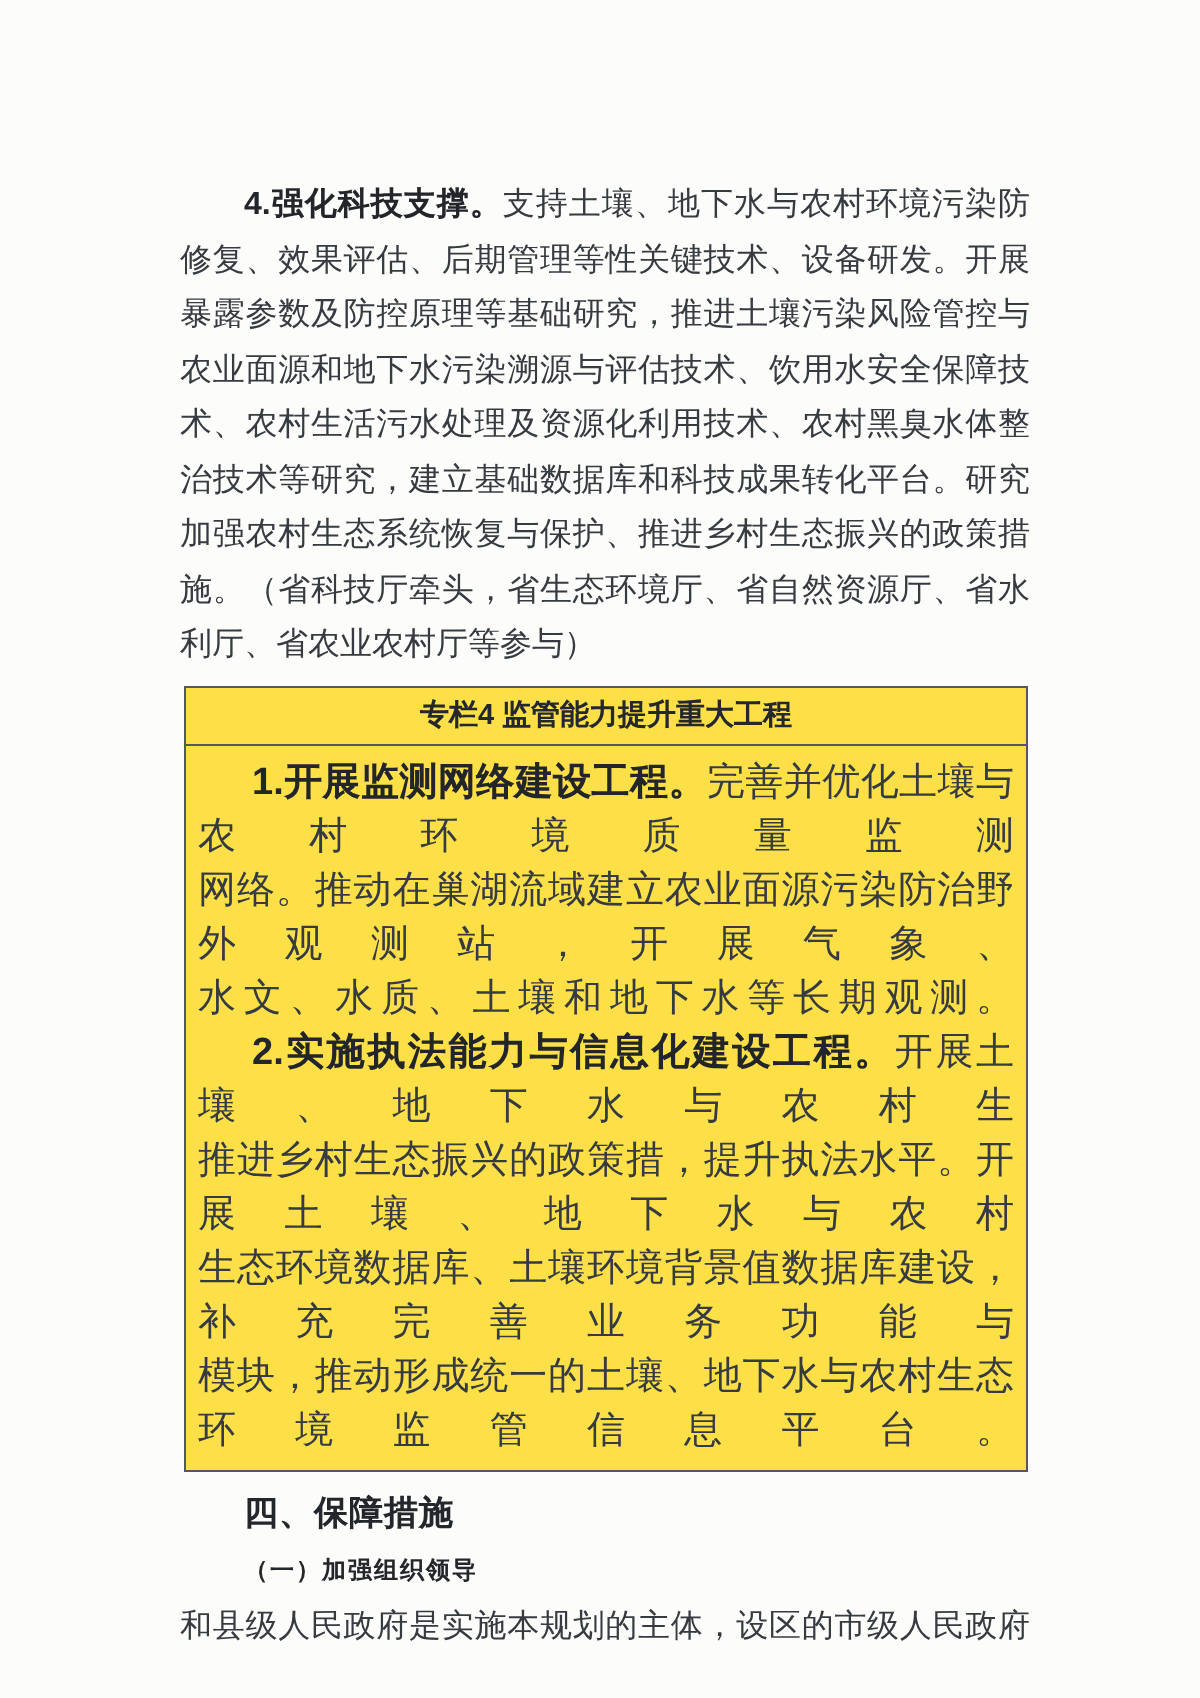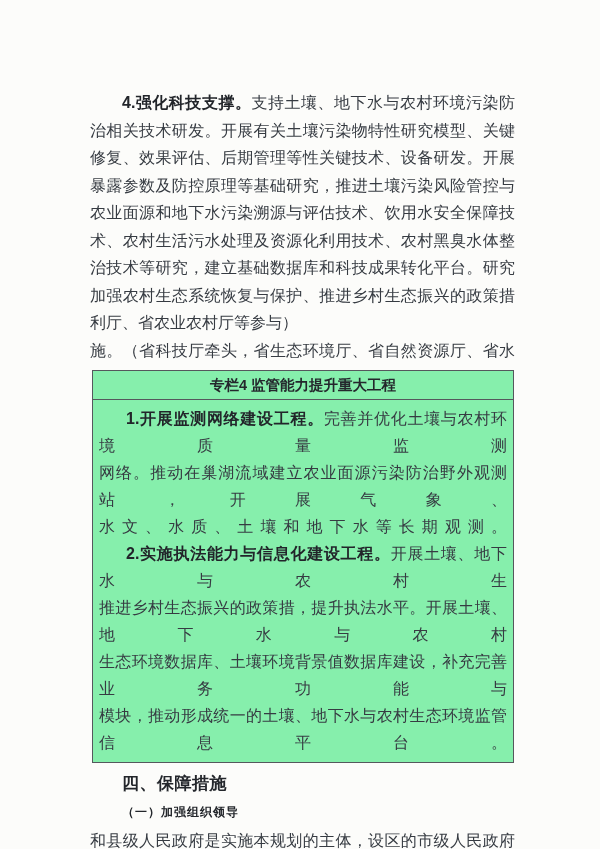--- a/index.html
+++ b/index.html
@@ -33,35 +33,35 @@
   .lead {
     font-family: "Liberation Sans", "DejaVu Sans", sans-serif;
     font-weight: 700;
     color: #22252a;
   }
   
   .box {
     margin: 6px 0 0 92px;
     width: 422px;
     border: 1.5px solid #55585d;
-    background: #86efac;
+    background: #fde047;
   }
   .box-title {
     height: 29px;
     line-height: 29px;
     text-align: center;
     font-family: "Liberation Sans", "DejaVu Sans", sans-serif;
     font-weight: 700;
     font-size: 14.5px;
     color: #24272c;
     border-bottom: 1.5px solid #55585d;
   }
   .box-body { padding: 5px 6px 6px 6px; }
   .xline {
-    font-size: 16px;
+    font-size: 19px;
     line-height: 27px;
     color: #363b42;
   }
   .xline.j { text-align: justify; text-align-last: justify; }
   
   .h1 {
     margin: 9px 0 0 122px;
     font-family: "Liberation Sans", "DejaVu Sans", sans-serif;
     font-weight: 700;
     font-size: 17px;
@@ -86,29 +86,28 @@
     color: #1d4ed8;
   }
 </style>
 </head>
 <body>
 
 <div class="page">
 
   <div class="para p1">
     <div class="bline j"><span class="ind ind-body"></span><span class="lead">4.强化科技支撑。</span><span>支持土壤、地下水与农村环境污染防</span></div>
-    <div class="bline j">治相关技术研发。开展有关土壤污染物特性研究模型、关键</div>
     <div class="bline j">修复、效果评估、后期管理等性关键技术、设备研发。开展</div>
     <div class="bline j">暴露参数及防控原理等基础研究，推进土壤污染风险管控与</div>
     <div class="bline j">农业面源和地下水污染溯源与评估技术、饮用水安全保障技</div>
     <div class="bline j">术、农村生活污水处理及资源化利用技术、农村黑臭水体整</div>
     <div class="bline j">治技术等研究，建立基础数据库和科技成果转化平台。研究</div>
     <div class="bline j">加强农村生态系统恢复与保护、推进乡村生态振兴的政策措</div>
+    <div class="bline j">施。（省科技厅牵头，省生态环境厅、省自然资源厅、省水</div>
     <div class="bline j last">利厅、省农业农村厅等参与）</div>
-    <div class="bline j">施。（省科技厅牵头，省生态环境厅、省自然资源厅、省水</div>
   </div>
 
   <div class="box">
     <div class="box-title">专栏4 监管能力提升重大工程</div>
     <div class="box-body">
       <div class="xline j"><span class="ind ind-box"></span><span class="lead">1.开展监测网络建设工程。</span><span>完善并优化土壤与农村环境质量监测</span></div>
       <div class="xline j">网络。推动在巢湖流域建立农业面源污染防治野外观测站，开展气象、</div>
       <div class="xline j last">水文、水质、土壤和地下水等长期观测。</div>
       <div class="xline j"><span class="ind ind-box"></span><span class="lead">2.实施执法能力与信息化建设工程。</span><span>开展土壤、地下水与农村生</span></div>
       <div class="xline j">推进乡村生态振兴的政策措，提升执法水平。开展土壤、地下水与农村</div>

